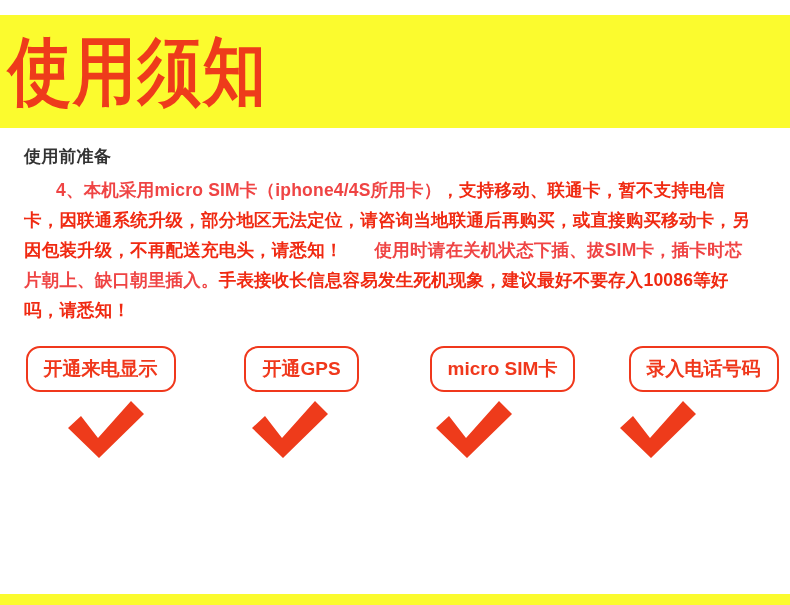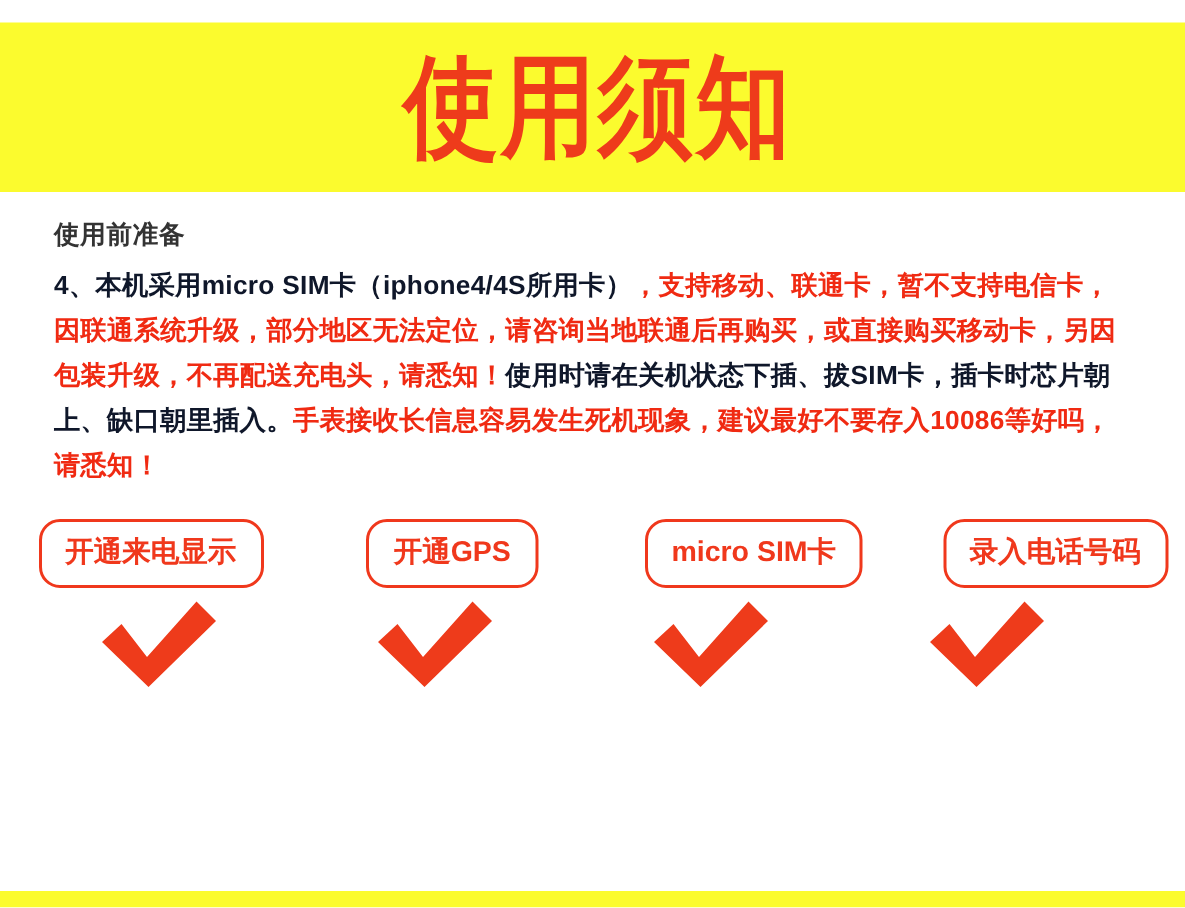--- a/index.html
+++ b/index.html
@@ -18,36 +18,36 @@
   
   .top-spacer {
     height: 15px;
     background: #ffffff;
   }
   .banner {
     height: 113px;
     background: #fbfb2e;
     display: flex;
     align-items: center;
-    justify-content: center;
+    justify-content: flex-start;
   }
   .banner-title {
     color: #ee3b1b;
     font-size: 63px;
     font-weight: 900;
     letter-spacing: 2px;
     line-height: 1;
     font-family: "DejaVu Sans", "Liberation Sans", sans-serif;
     transform: scaleY(1.18);
     margin-left: 8px;
   }
 
   
   .content {
-    padding: 18px 34px 0 36px;
+    padding: 18px 34px 0 24px;
   }
   .subhead {
     color: #333333;
     font-size: 17px;
     font-weight: 700;
     letter-spacing: 0.5px;
     line-height: 1.35;
     margin-bottom: 6px;
   }
   .para {
@@ -59,21 +59,22 @@
     white-space: nowrap;
   }
   .para.wrap {
     white-space: normal;
     word-break: break-all;
   }
   .red {
     color: #f02a12;
   }
   .blk {
-    color: #0f172a;
+    color: #ef4444;
+    margin-left: 32px;
   }
 
   
   .button-row {
     display: flex;
     align-items: center;
     margin-top: 21px;
     padding-left: 14px;
     gap: 28px;
   }

